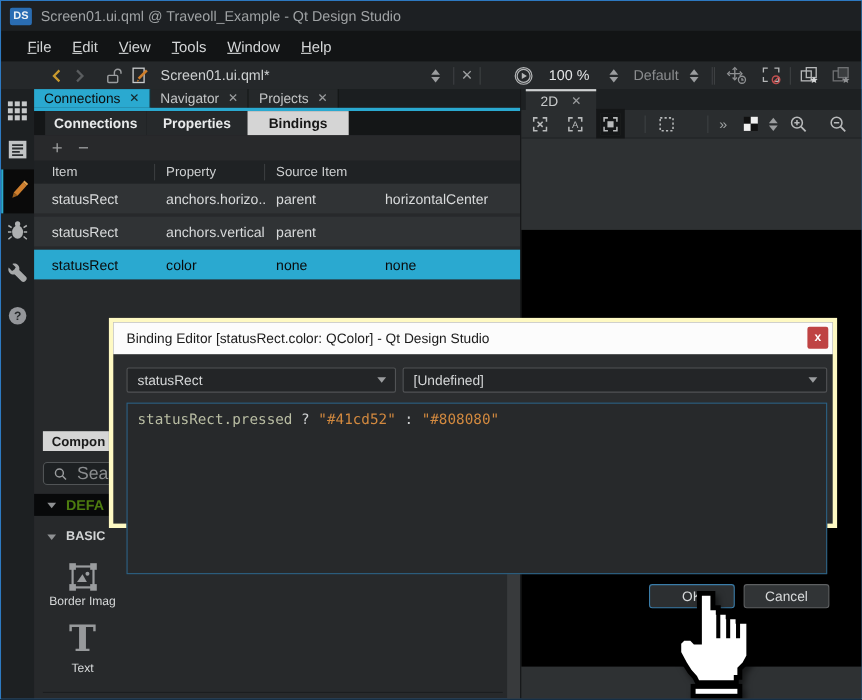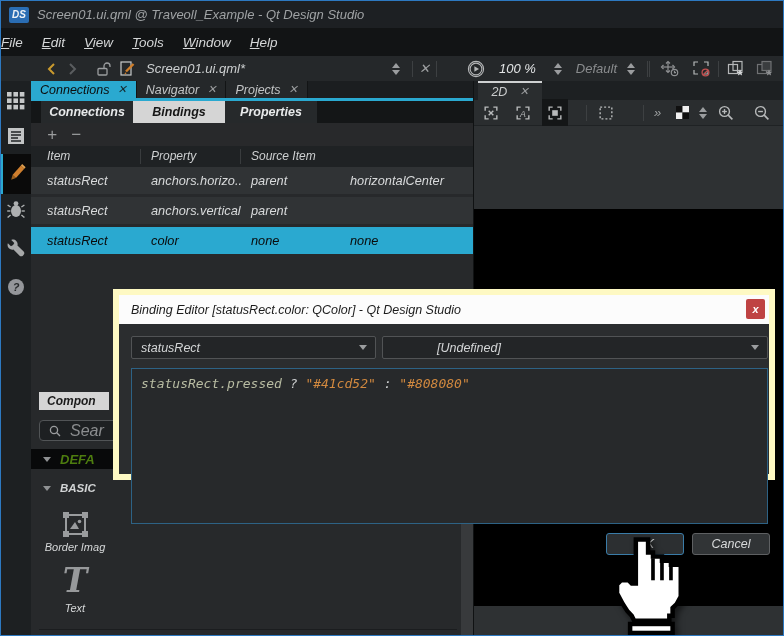--- a/index.html
+++ b/index.html
@@ -1,28 +1,28 @@
 <!DOCTYPE html>
 <html><head>
 <meta charset="utf-8">
 <style>
   html,body{margin:0;padding:0;background:#000;}
   .window{position:relative;width:784px;height:636px;overflow:hidden;
     font-family:"Liberation Sans",sans-serif;background:#27292b;
-    border:1px solid #2d79c1;box-sizing:border-box;font-style:italic;}
+    border:1px solid #2d79c1;box-sizing:border-box;}
   .abs{position:absolute;}
   
   .titlebar{position:absolute;left:0;top:0;width:100%;height:27px;background:#1d2023;
     display:flex;align-items:center;}
   .ds-logo{margin-left:8px;width:20px;height:16px;background:#2a6db3;border-radius:2px;
     color:#eef2f6;font-size:10px;font-weight:bold;display:flex;align-items:center;justify-content:center;}
   .win-title{margin-left:8px;color:#9fa2a4;font-size:13px;}
   
   .menubar{position:absolute;left:0;top:27px;width:100%;height:28px;background:#121415;
-    display:flex;align-items:center;padding-left:0;column-gap:19px;box-sizing:border-box;}
+    display:flex;align-items:center;padding-left:24px;column-gap:19px;box-sizing:border-box;}
   .menu-item{color:#d4d6d7;font-size:13.5px;cursor:default;}
   .menu-item u{text-decoration-thickness:1px;}
   
   .maintoolbar{position:absolute;left:0;top:55px;width:100%;height:25px;background:#25282a;
     display:flex;align-items:center;box-sizing:border-box;padding-right:8px;}
   .tbsep{width:1px;height:16px;background:#3d4042;margin:0 6px;}
   .filename{color:#cdd0d1;font-size:13px;width:172px;margin-left:10px;}
   .tbtxt{color:#e3e5e6;font-size:13px;}
   .tbtxt.dim{color:#8a8c8e;}
   .stepper{display:flex;flex-direction:column;align-items:center;row-gap:2px;margin:0 6px;}
@@ -91,34 +91,34 @@
   .tab2d .tab-close{color:#9a9c9e;font-size:11px;}
   .rtoolbar{position:absolute;left:0;top:19px;width:100%;height:26px;background:#2a2d2f;
     border-bottom:1px solid #1f2224;box-sizing:border-box;display:flex;align-items:center;padding-left:8px;}
   .rtb-i{margin-right:14px;display:flex;align-items:center;justify-content:center;width:18px;height:20px;}
   .rtb-i.active{background:#141617;outline:4px solid #141617;}
   .rtbsep{width:1px;height:16px;background:#3d4042;margin:0 10px 0 0;}
   .ovf{color:#9da0a1;font-size:13px;margin-right:12px;}
   .rbody{position:absolute;left:0;top:45px;width:100%;height:511px;background:#2e3133;}
   .canvas-black{position:absolute;left:0;top:83px;width:100%;height:397px;background:#000;}
   
-  .dialog{position:absolute;left:112px;top:288px;width:662px;height:191px;z-index:10;
-    background:#2b2d2f;border:6px solid #fef9c3;box-sizing:border-box;}
+  .dialog{position:absolute;left:98px;top:288px;width:662px;height:191px;z-index:10;
+    background:#2b2d2f;border:4px solid #fef9c3;box-sizing:border-box;}
   .dlg-title{position:absolute;left:0;top:0;width:100%;height:29px;background:#fcfcfc;
     display:flex;align-items:center;}
   .dlg-title span{margin-left:12px;color:#1c1c1c;font-size:12.5px;}
   .dlg-close{position:absolute;right:4px;top:4px;width:19px;height:20px;background:#bf4343;
     border-radius:2px;color:#fff;font-size:11px;font-weight:bold;display:flex;align-items:center;justify-content:center;}
   .combo{position:absolute;top:41px;height:23px;background:#232527;border:1px solid #515355;
     border-radius:2px;box-sizing:border-box;display:flex;align-items:center;color:#d4d6d7;font-size:12.5px;}
   .combo span{margin-left:9px;}
   .combo .caret{position:absolute;right:8px;width:0;height:0;border-left:4px solid transparent;
     border-right:4px solid transparent;border-top:5px solid #9b9d9f;}
   .combo1{left:12px;width:245px;}
-  .combo2{left:263px;width:386px;padding-left:45px;}
+  .combo2{left:263px;width:386px;}
   .editor{position:absolute;left:12px;top:73px;width:637px;height:156px;background:#27292b;
     border:1px solid #2d6285;box-sizing:border-box;}
   .code-line{margin:7px 0 0 9px;font-family:"DejaVu Sans Mono","Liberation Mono",monospace;
     font-size:13px;white-space:pre;}
   .tok-identifier{color:#b9bda3;}
   .tok-operator{color:#cfd1d2;}
   .tok-string{color:#d2893f;}
   .dlg-btn{position:absolute;top:238px;width:78px;height:22px;border-radius:3px;
     display:flex;align-items:center;justify-content:center;color:#d7d9da;font-size:12.5px;box-sizing:border-box;}
   .btn-ok{left:487px;background:#2c2f31;border:1px solid #3a7ca8;}
@@ -283,22 +283,22 @@
           <span class="tab-close">✕</span>
         </div>
         <div class="ptab">
           <span>Projects</span>
           <span class="tab-close">✕</span>
         </div>
       </div>
     <div class="accentline"></div>
     <div class="subtabbar">
         <div class="subtab">Connections</div>
+        <div class="subtab">Properties</div>
         <div class="subtab active">Bindings</div>
-        <div class="subtab">Properties</div>
       </div>
     <div class="pmrow">
       <span>+</span>
       <span>−</span>
     </div>
     <div class="thead">
         <div class="hc">Item</div>
         <div class="hc">Property</div>
         <div class="hc">Source Item</div>
       </div>

